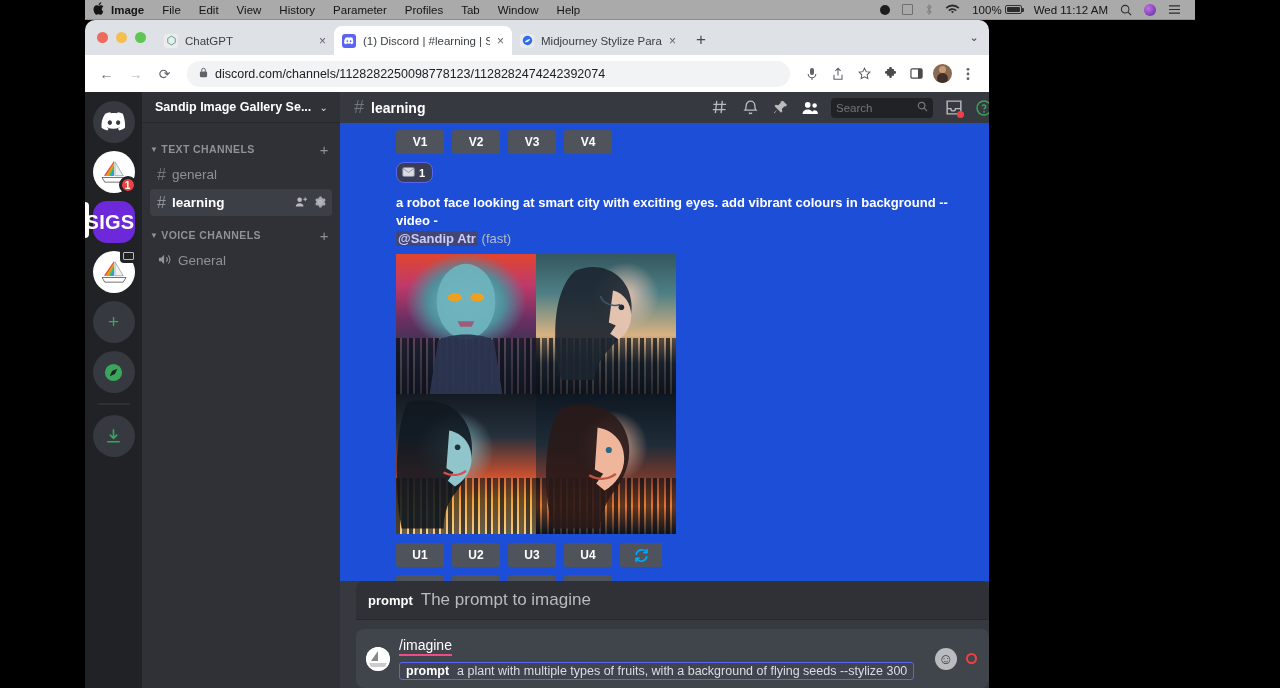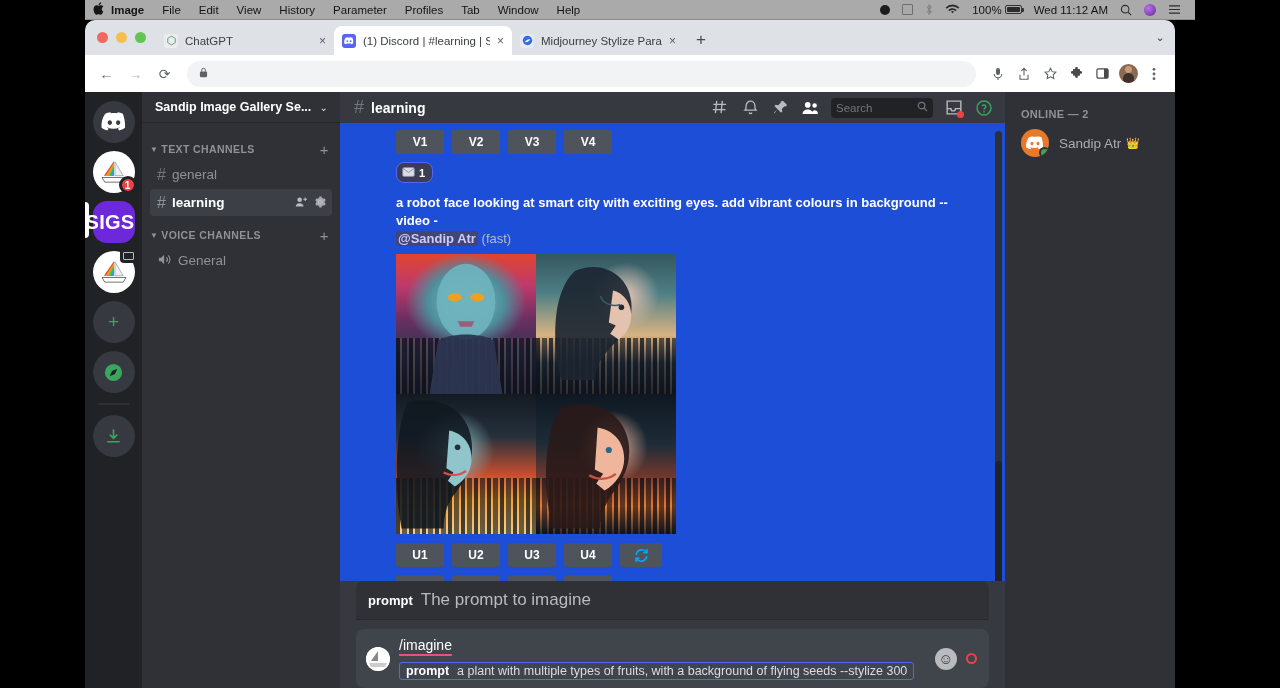--- a/index.html
+++ b/index.html
@@ -27,21 +27,21 @@
   .dot-rec { width:10px;height:10px;border-radius:50%;background:#1d1d1d;display:inline-block;}
   .sq-ic { width:11px;height:11px;border:1.3px solid #6f6f6f;display:inline-block;border-radius:1px;}
   .wifi-ic { font-size:12px; }
   .batt { width:17px;height:9px;border:1.2px solid #333;border-radius:2px;position:relative;display:inline-block;}
   .batt:after{content:"";position:absolute;right:-3px;top:2px;width:2px;height:4px;background:#333;border-radius:0 1px 1px 0;}
   .batt i{position:absolute;left:1px;top:1px;bottom:1px;right:1px;background:#2b2b2b;border-radius:1px;}
   .siri { width:12px;height:12px;border-radius:50%;background:radial-gradient(circle at 35% 35%,#c36cf0,#5b2d8e);display:inline-block;}
 
   
   .chromewin {
-    position:absolute; left:85px; top:20px; width:1090px; height:668px;
+    position:absolute; left:85px; top:20px; width:904px; height:668px;
     background:#dee1e6; border-radius:10px 10px 0 0; overflow:hidden;
   }
   .tabstrip { height:35px; position:relative; display:flex; align-items:flex-end; padding-left:8px; }
   .traffic { display:flex; gap:8px; align-items:center; height:35px; padding:0 10px 0 4px; }
   .tl { width:11px;height:11px;border-radius:50%; }
   .tl.r{background:#ec6a5e;} .tl.y{background:#f5bf4f;} .tl.g{background:#61c554;}
   .tab {
     height:29px; width:178px; display:flex; align-items:center; gap:7px;
     padding:0 8px; border-radius:8px 8px 0 0; font-size:11.5px; color:#3c4043;
     position:relative;
@@ -296,20 +296,21 @@
       <span class="navbtn">←</span>
       <span class="navbtn dim">→</span>
       <span class="navbtn">⟳</span>
       <div class="urlbox">
         <span class="lock">
           <svg width="9" height="11" viewBox="0 0 10 12">
               <rect x="1" y="5" width="8" height="6.2" rx="1.2" fill="#5f6368"></rect>
               <path d="M3 5V3.3a2 2 0 0 1 4 0V5" stroke="#5f6368" stroke-width="1.1" fill="none"></path>
             </svg>
         </span>
+        <span>discord.com/channels/1128282250098778123/1128282474242392074</span>
       </div>
       <div class="omni-icons">
         <span class="oi">
           <svg width="12" height="14" viewBox="0 0 12 14">
               <rect x="4" y="1" width="4" height="7" rx="2" fill="#5f6368"></rect>
               <path d="M2.2 7a3.8 3.8 0 0 0 7.6 0M6 10.8V13" stroke="#5f6368" stroke-width="1.1" fill="none"></path>
             </svg>
         </span>
         <span class="oi">
           <svg width="12" height="14" viewBox="0 0 12 14">

